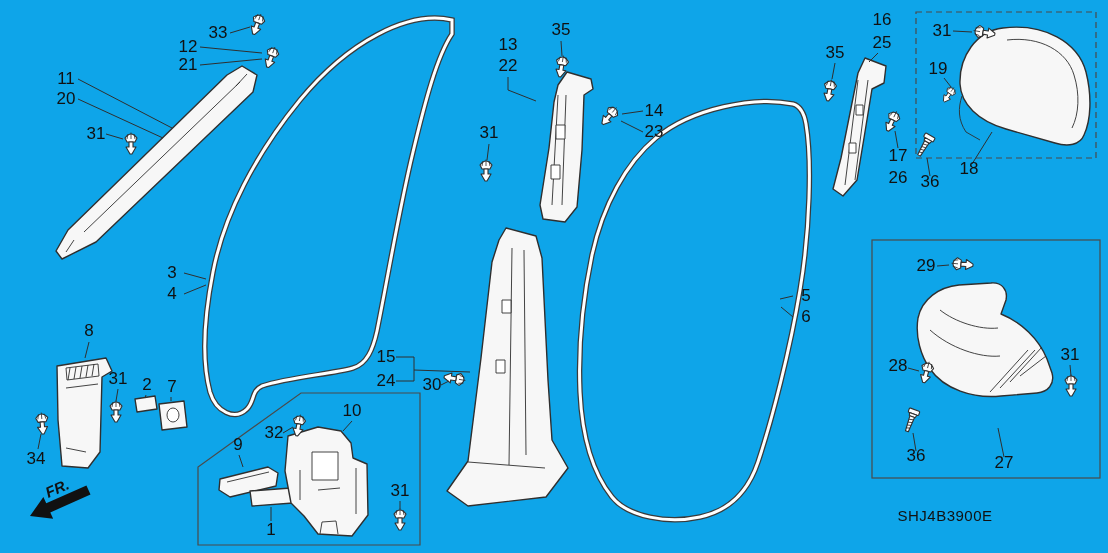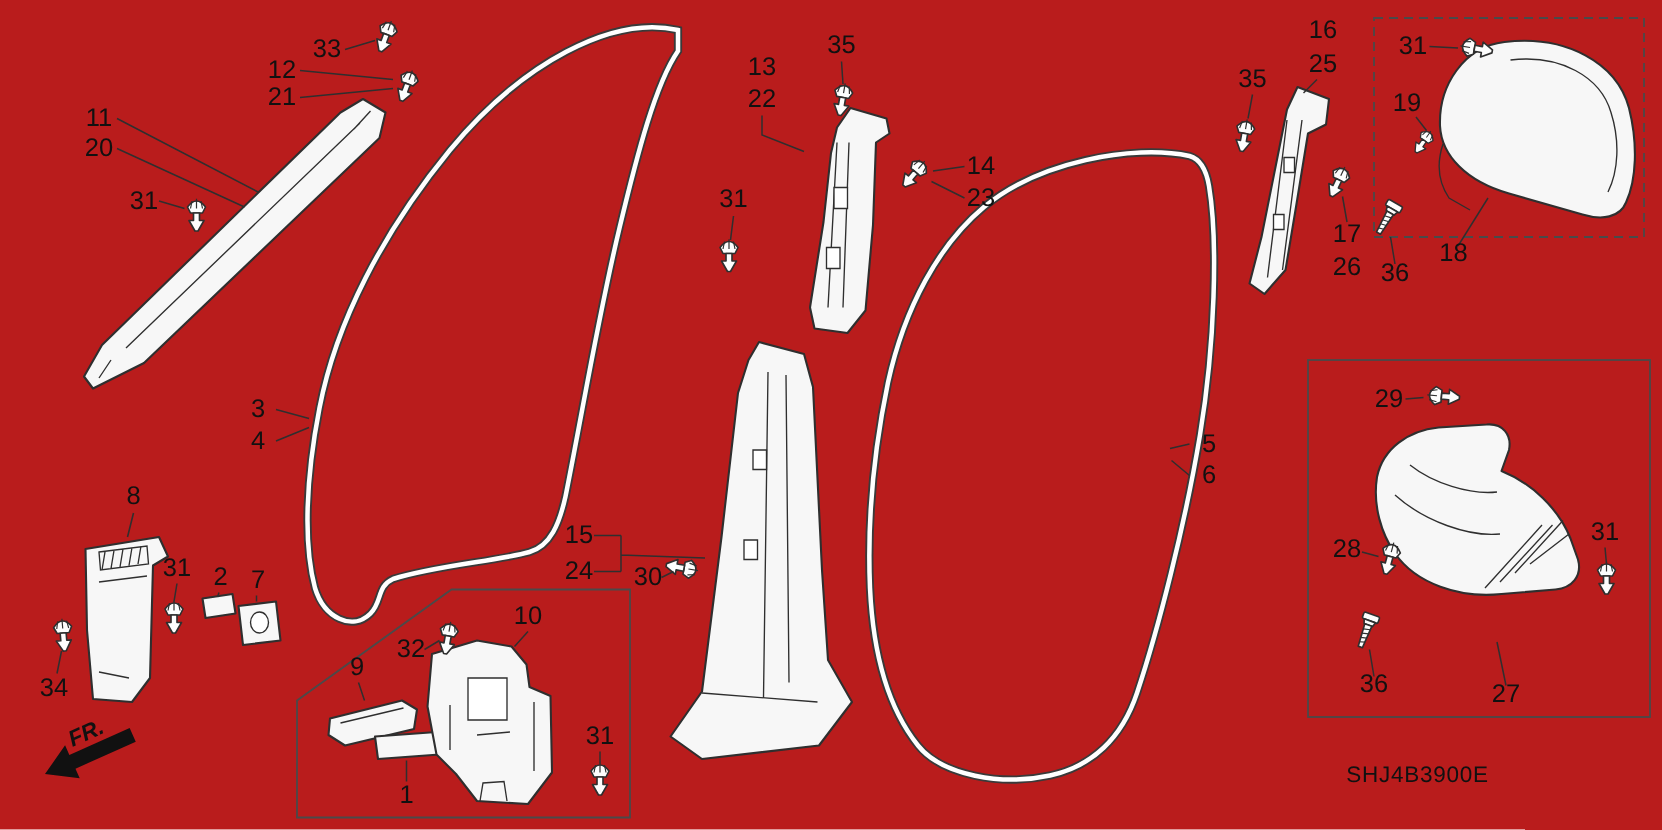--- a/index.html
+++ b/index.html
@@ -1,16 +1,16 @@
 <!DOCTYPE html>
 <html><head>
 <meta charset="utf-8">
 <style>
   html,body{margin:0;padding:0;background:#fff;}
-  .stage{position:relative;width:1108px;height:553px;background:#b91c1c;overflow:hidden;
+  .stage{position:relative;width:1108px;height:553px;background:#0ea5e9;overflow:hidden;
          font-family:"Liberation Sans", sans-serif;}
   svg{position:absolute;inset:0;}
   .part{fill:#f7f7f7;stroke:#2f2f2f;stroke-width:1.4;stroke-linejoin:round;}
   .detail{fill:none;stroke:#2f2f2f;stroke-width:0.9;}
   .hole{fill:#ffffff;stroke:#2f2f2f;stroke-width:0.9;}
   .leader{stroke:#2f2f2f;stroke-width:1;fill:none;}
   .box{fill:none;stroke:#4a4a4a;stroke-width:1.2;}
   .box.dashed{stroke-dasharray:6 4;}
   .seal-outer{fill:none;stroke:#3a3a3a;stroke-width:5.5;}
   .seal-inner{fill:none;stroke:#ffffff;stroke-width:3;}

